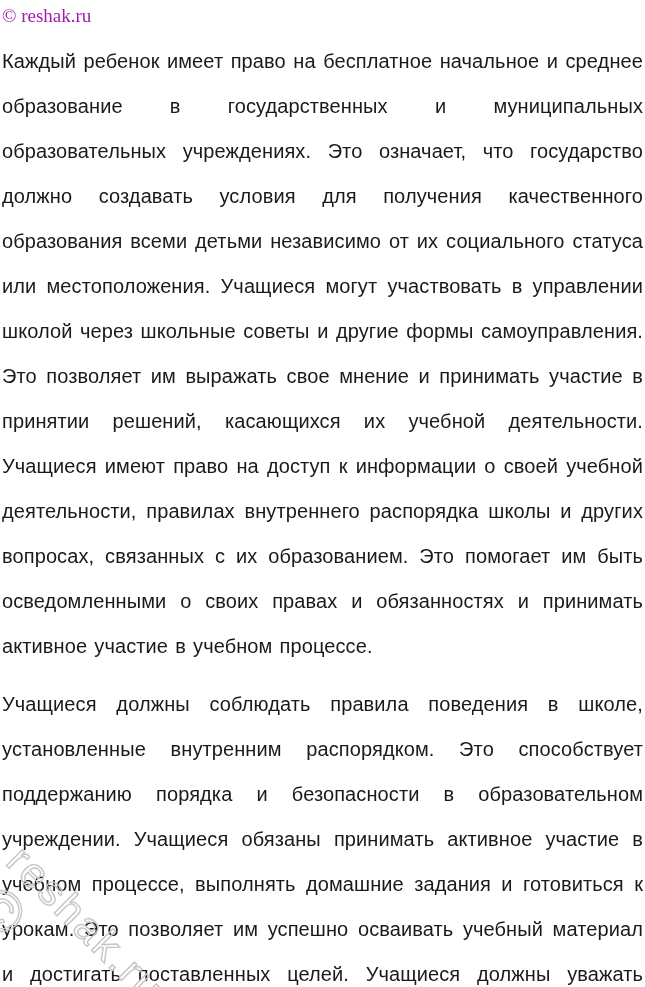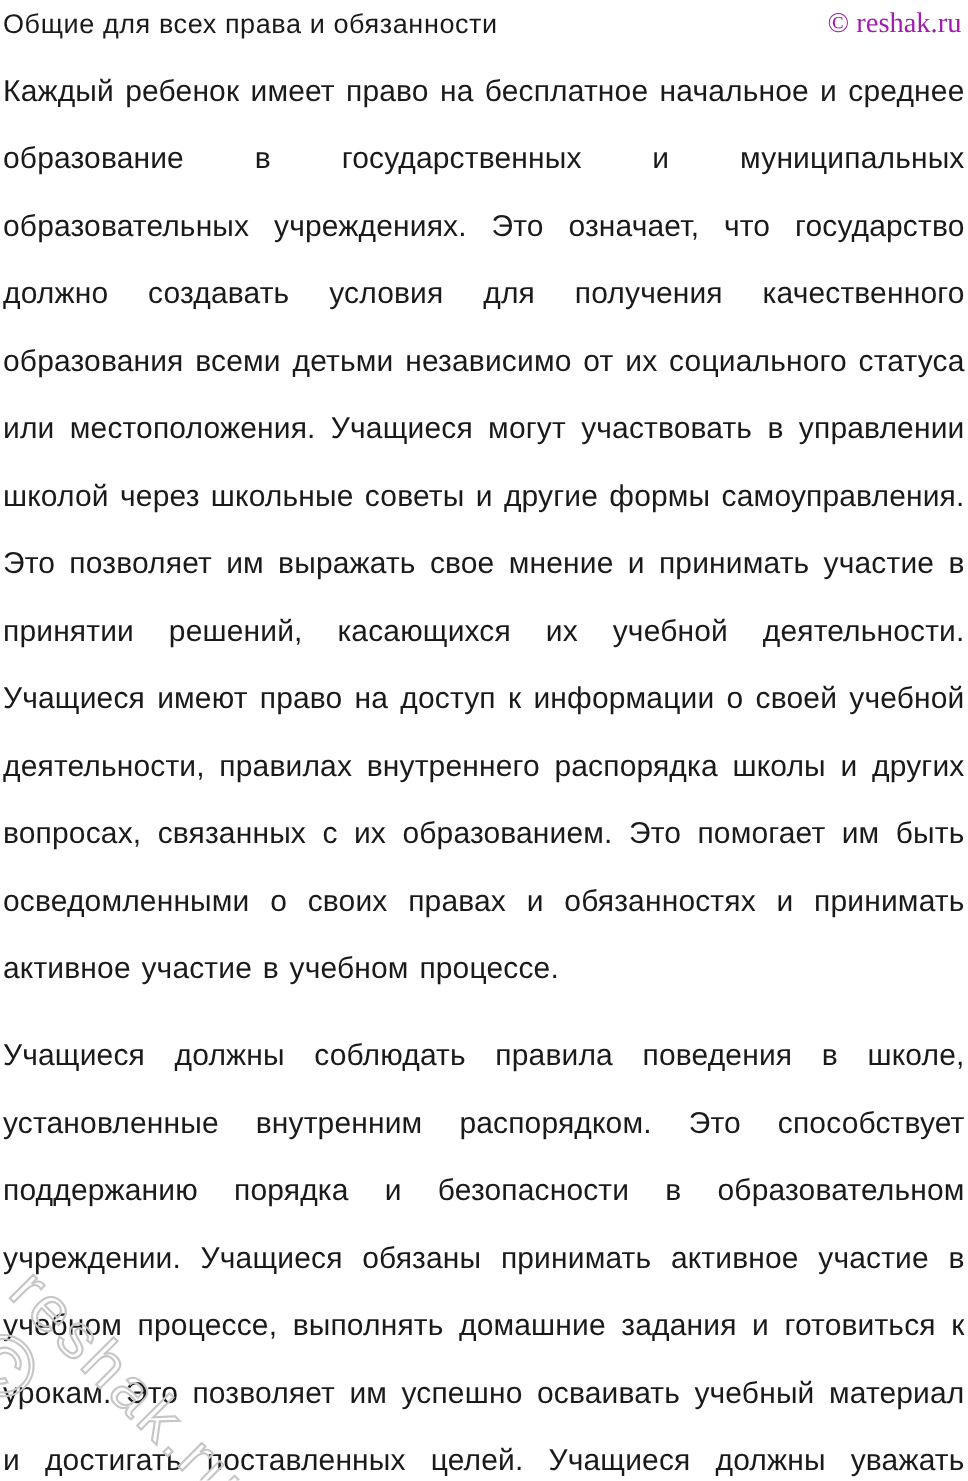--- a/index.html
+++ b/index.html
@@ -83,21 +83,20 @@
     padding-left: 10px;
     font-family: "Liberation Sans", sans-serif;
   }
 </style>
 </head>
 <body>
 
 <div class="page">
 
   <header class="header">
-    <span class="page-title">Общие для всех права и обязанности</span>
     <span class="copyright-notice">© reshak.ru</span>
   </header>
 
   <main class="content">
     <p class="para">Каждый ребенок имеет право на бесплатное начальное и среднее образование в государственных и муниципальных образовательных учреждениях. Это означает, что государство должно создавать условия для получения качественного образования всеми детьми независимо от их социального статуса или местоположения. Учащиеся могут участвовать в управлении школой через школьные советы и другие формы самоуправления. Это позволяет им выражать свое мнение и принимать участие в принятии решений, касающихся их учебной деятельности. Учащиеся имеют право на доступ к информации о своей учебной деятельности, правилах внутреннего распорядка школы и других вопросах, связанных с их образованием. Это помогает им быть осведомленными о своих правах и обязанностях и принимать активное участие в учебном процессе.</p>
     <p class="para">Учащиеся должны соблюдать правила поведения в школе, установленные внутренним распорядком. Это способствует поддержанию порядка и безопасности в образовательном учреждении. Учащиеся обязаны принимать активное участие в учебном процессе, выполнять домашние задания и готовиться к урокам. Это позволяет им успешно осваивать учебный материал и достигать поставленных целей. Учащиеся должны уважать права и свободы других учащихся, педагогов и сотрудников школы. Это способствует созданию благоприятной атмосферы взаимоуважения и сотрудничества. Учащиеся обязаны бережно относиться к имуществу школы и не допускать его порчи или уничтожения. Это помогает поддерживать материальную базу образовательного учреждения в хорошем состоянии.</p>
   </main>
 
   <div class="watermark">
     <span class="wm-text">reshak.ru</span>

